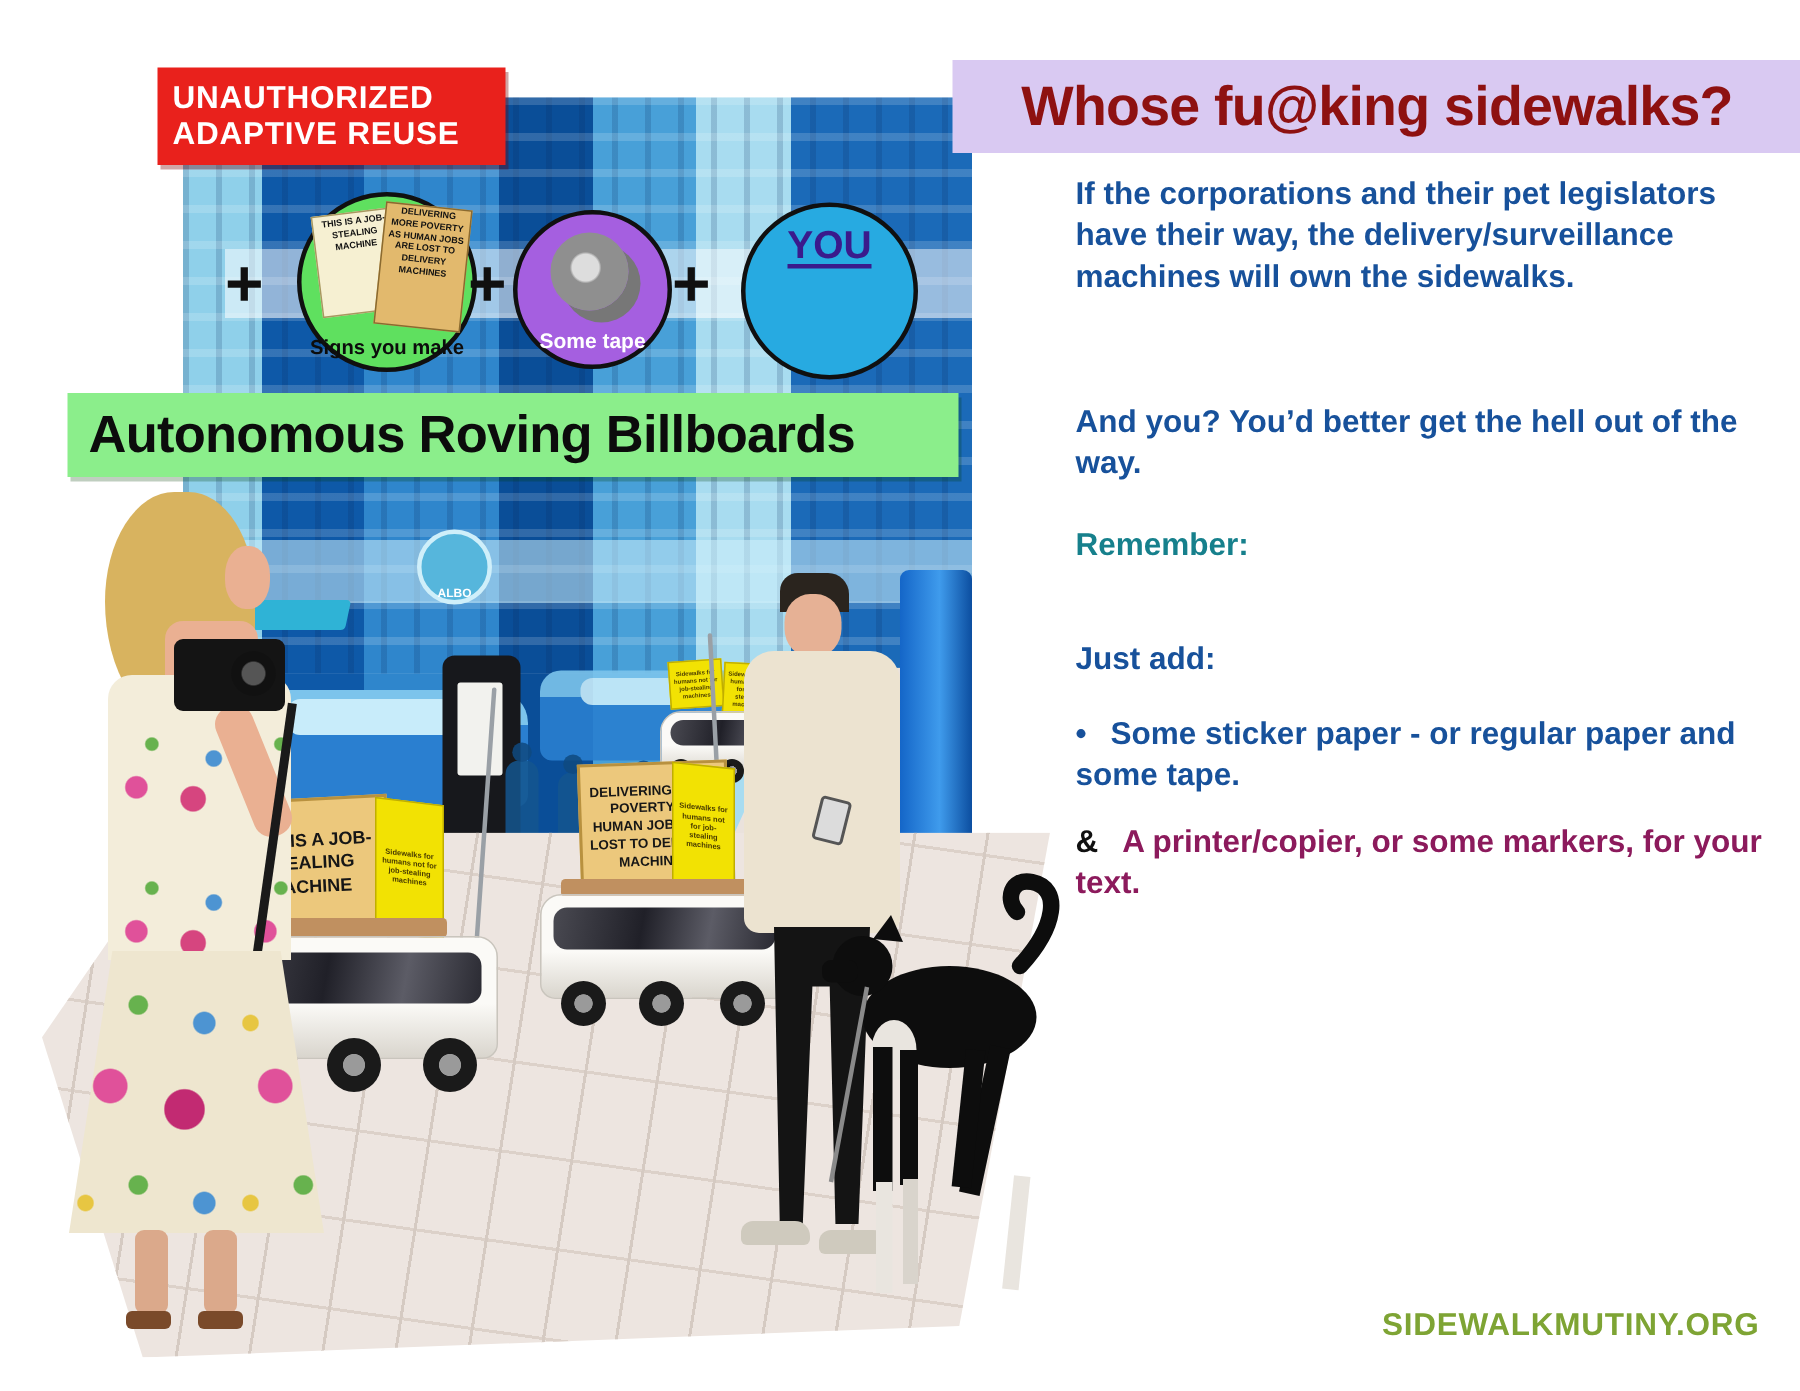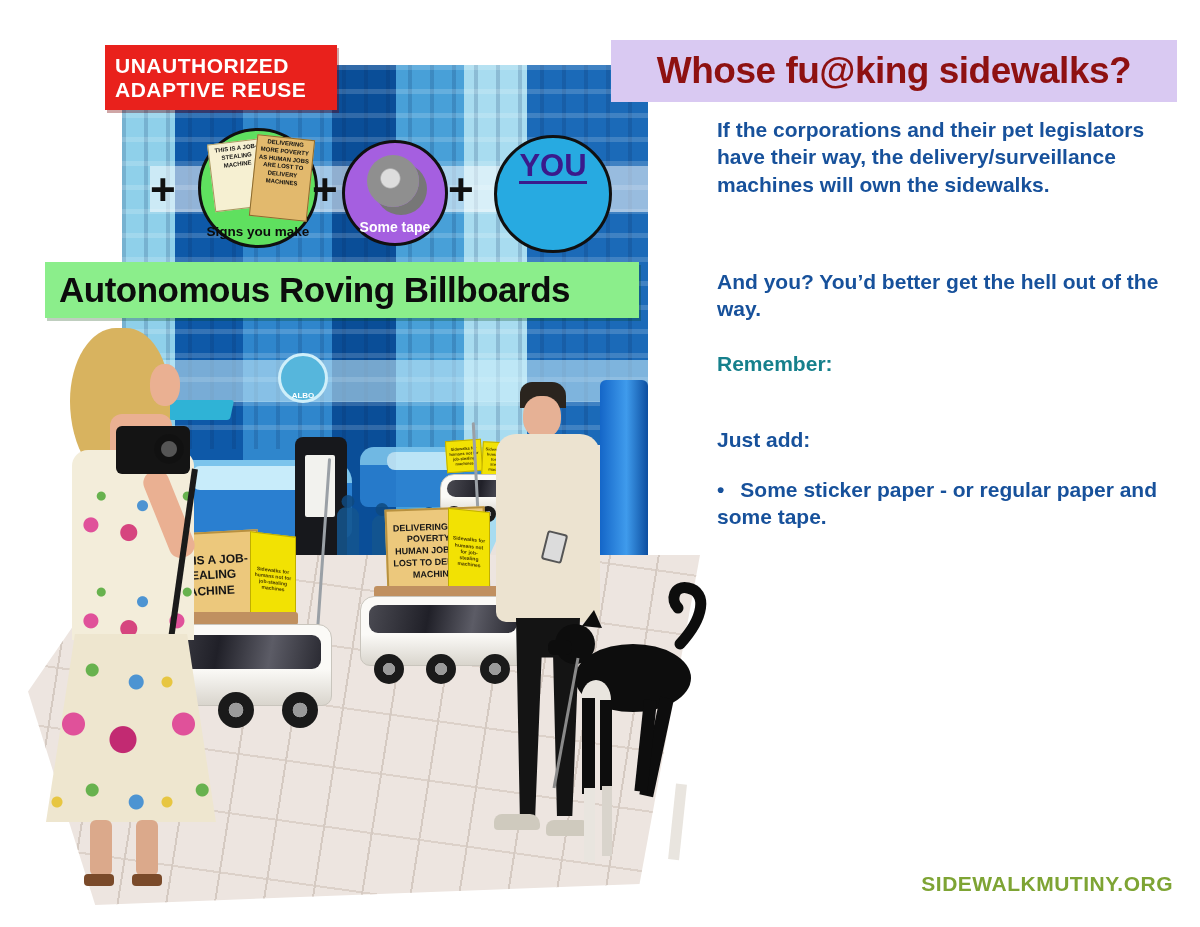--- a/index.html
+++ b/index.html
@@ -51,21 +51,21 @@
   .circle{position:absolute;border-radius:50%;border:3px solid #101010;z-index:5;text-align:center;}
   .circle .lbl{position:absolute;left:0;right:0;bottom:8px;font-weight:800;font-size:13.5px;line-height:1.05;}
   .plus{position:absolute;z-index:5;font-size:44px;font-weight:900;color:#101010;line-height:1;}
   #badge{left:105px;top:45px;width:212px;z-index:6;background:#e9211c;color:#fff;font-weight:900;
     font-size:21px;line-height:1.12;padding:9px 10px;letter-spacing:.5px;box-shadow:2px 3px 0 rgba(120,0,0,.35);}
   #green-banner{left:45px;top:262px;width:594px;height:56px;z-index:6;background:#8bee8b;
     display:flex;align-items:center;box-shadow:2px 3px 0 rgba(0,60,0,.25);}
   #green-banner span{font-size:35px;font-weight:800;color:#0c0c0c;padding-left:14px;letter-spacing:-.5px;}
 
   
-  #title-banner{left:611px;top:40px;width:566px;height:62px;z-index:6;background:#d9c9f2;
+  #title-banner{left:635px;top:40px;width:566px;height:62px;z-index:6;background:#d9c9f2;
     display:flex;align-items:center;justify-content:center;}
   #title-banner span{font-size:37px;font-weight:800;color:#8e1111;letter-spacing:-.5px;}
   .para{position:absolute;left:717px;width:462px;margin:0;z-index:6;font-weight:800;font-size:21px;line-height:1.3;}
   .blue{color:#17519b;} .teal{color:#16808c;} .maroon{color:#8c1a5c;} .olive{color:#3c5c1e;}
   .marker{margin-right:16px;} .marker-black{color:#101010;margin-right:16px;}
   #site{left:717px;top:872px;width:456px;text-align:right;z-index:6;color:#7ea434;
     font-size:21px;font-weight:800;letter-spacing:.5px;}
 
   
   .person{z-index:4;}
@@ -247,21 +247,21 @@
 
   <div class="circle" style="left:342px;top:140px;width:100px;height:100px;background:#a55fe0;">
     <div style="position:absolute;left:22px;top:12px;width:52px;height:52px;border-radius:50%;
                 background:radial-gradient(circle at 45% 45%, #ddd 0 22%, #8f8f8f 26% 100%);box-shadow:8px 8px 0 #777;"></div>
     <div class="lbl" style="color:#fff;font-size:14px;">Some tape</div>
   </div>
 
   <div class="plus" style="left:448px;top:168px;">+</div>
 
   <div class="circle" style="left:494px;top:135px;width:112px;height:112px;background:#27aae1;">
-    <div style="margin-top:12px;font-size:31px;font-weight:900;color:#3a1a8c;display:inline-block;border-bottom:3px solid #3a1a8c;line-height:1;text-align:center;">YOU</div>
+    <div style="margin-top:12px;font-size:26px;font-weight:900;color:#3a1a8c;display:inline-block;border-bottom:3px solid #3a1a8c;line-height:1;text-align:center;">YOU</div>
   </div>
 
   <div class="abs" id="green-banner">
     <span>Autonomous Roving Billboards</span>
   </div>
 
   <div class="abs" id="title-banner">
     <span>Whose fu@king sidewalks?</span>
   </div>
 
@@ -271,18 +271,21 @@
   <p class="para" style="top:350px;">
     <span class="teal" style="display:block;">Remember:</span>
   </p>
 
   <p class="para blue" style="top:426px;">Just add:</p>
 
   <p class="para blue" style="top:476px;">
     <span class="marker">•</span><span>Some sticker paper - or regular paper and some tape.</span>
   </p>
 
+  <p class="para maroon" style="top:548px;">
+    <span class="marker-black">&amp;</span><span>A printer/copier, or some markers, for your text.</span>
+  </p>
 
 
 
   <div class="abs" id="site">SIDEWALKMUTINY.ORG</div>
 
 </div>
 
 </body></html>

